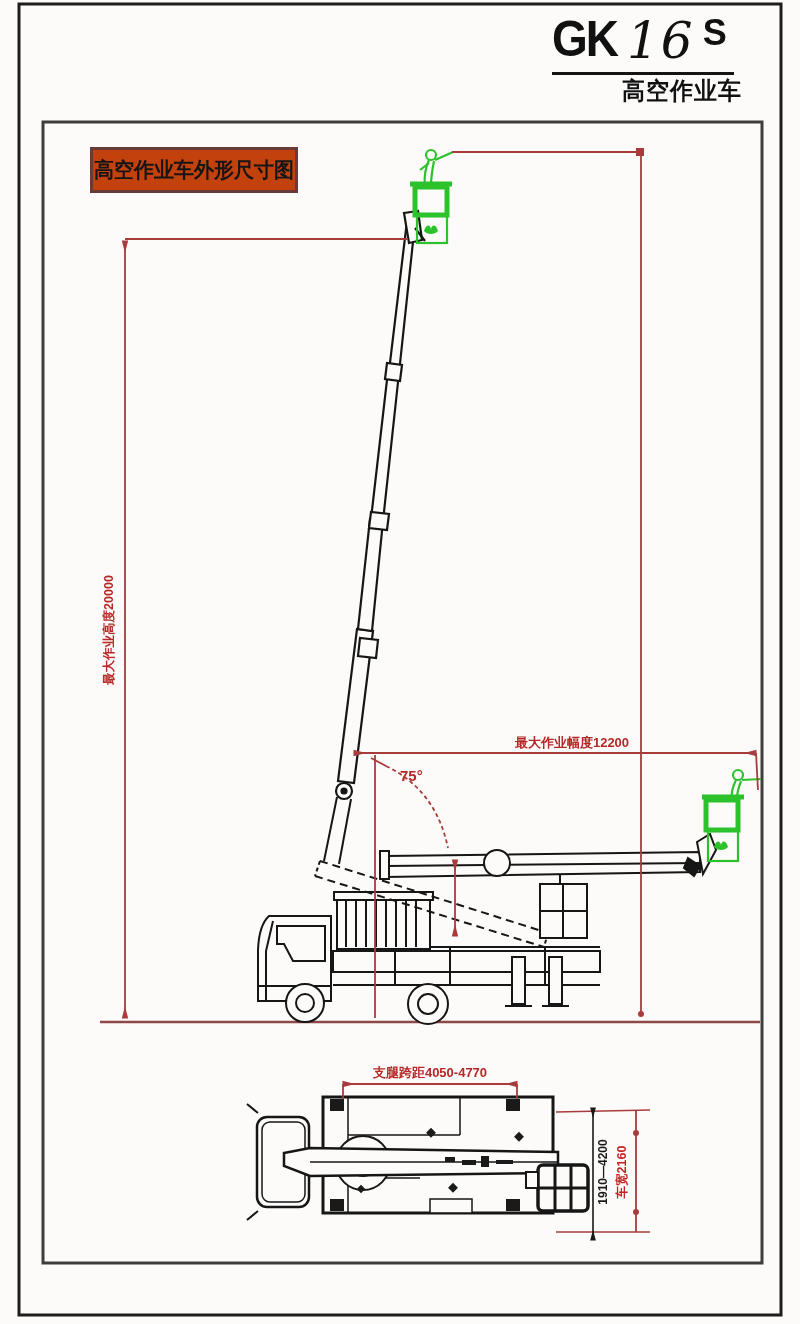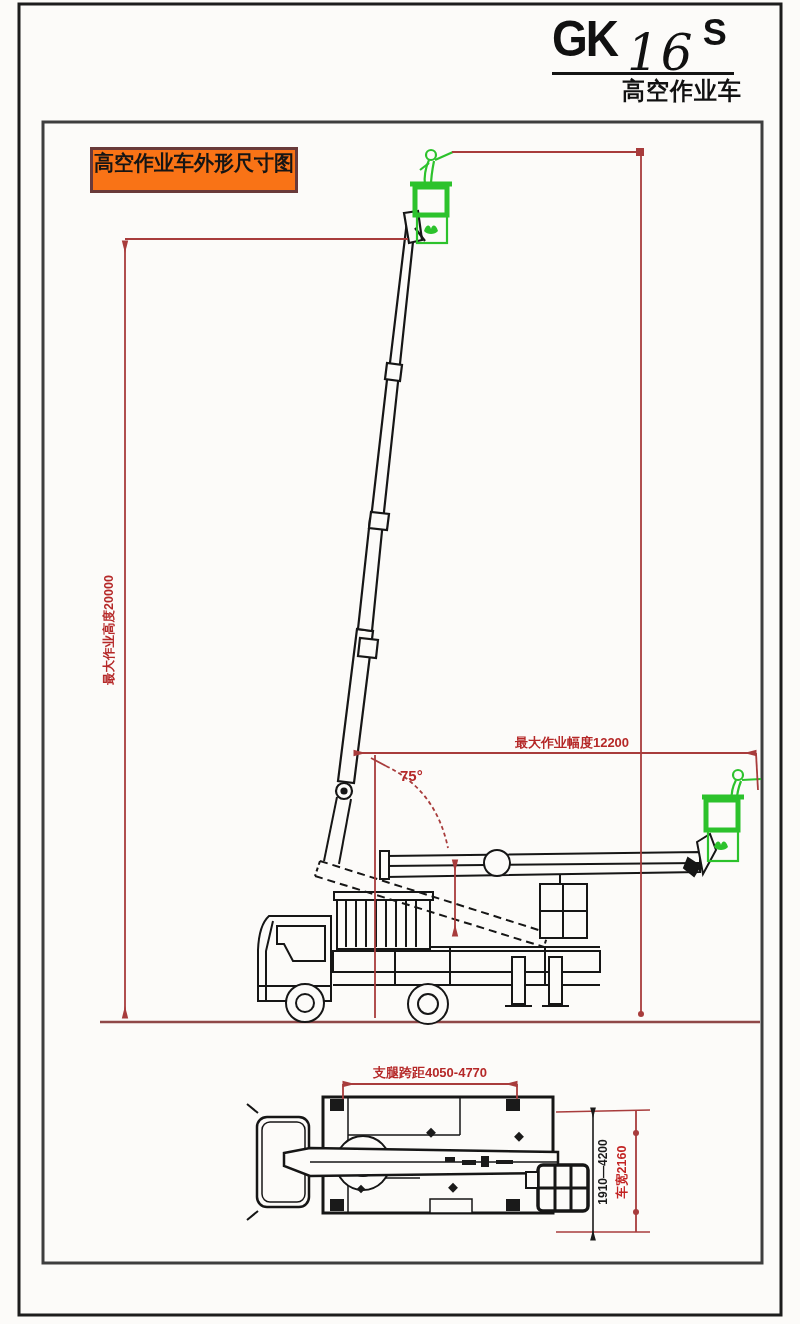--- a/index.html
+++ b/index.html
@@ -3,28 +3,28 @@
 <meta charset="utf-8">
 <style>
   html,body{margin:0;padding:0;background:#ffffff;}
   .page{position:relative;width:800px;height:1324px;background:#fcfbf9;overflow:hidden;
         font-family:"Liberation Sans","DejaVu Sans",sans-serif;}
   .page svg{position:absolute;left:0;top:0;}
   .logo{position:absolute;left:552px;top:12px;width:190px;text-align:left;color:#111;}
   .logo-row{display:flex;align-items:flex-start;justify-content:flex-start;height:58px;}
   .logo-gk{font-weight:bold;font-size:46px;letter-spacing:-2px;transform:scaleY(1.08);}
   .logo-16{font-family:"DejaVu Serif","Liberation Serif",serif;font-style:italic;
-           font-size:50px;font-weight:500;margin-left:10px;letter-spacing:2px;margin-top:12px;}
+           font-size:50px;font-weight:500;margin-left:10px;letter-spacing:2px;}
   .logo-s{font-weight:bold;font-size:36px;margin-left:8px;}
   .logo-line{border-top:3px solid #141414;width:182px;margin-top:2px;}
   .logo-sub{font-weight:bold;font-size:23px;letter-spacing:1px;text-align:right;
             margin-top:1px;transform:scaleY(1.05);}
   .title-box{position:absolute;left:90px;top:147px;width:202px;height:40px;
-             border:3px solid #693a3a;background:#f97316;display:flex;
-             justify-content:center;}
+             border:3px solid #693a3a;background:#c2410c;display:flex;
+             align-items:center;justify-content:center;}
   .title-box span{font-weight:bold;font-size:20px;color:#151515;letter-spacing:0px;
                   transform:scaleY(1.05);white-space:nowrap;}
   text{font-family:"Liberation Sans","DejaVu Sans",sans-serif;}
 </style>
 </head>
 <body>
 
 <div class="page">
 
 <svg width="800" height="1324" viewBox="0 0 800 1324">

